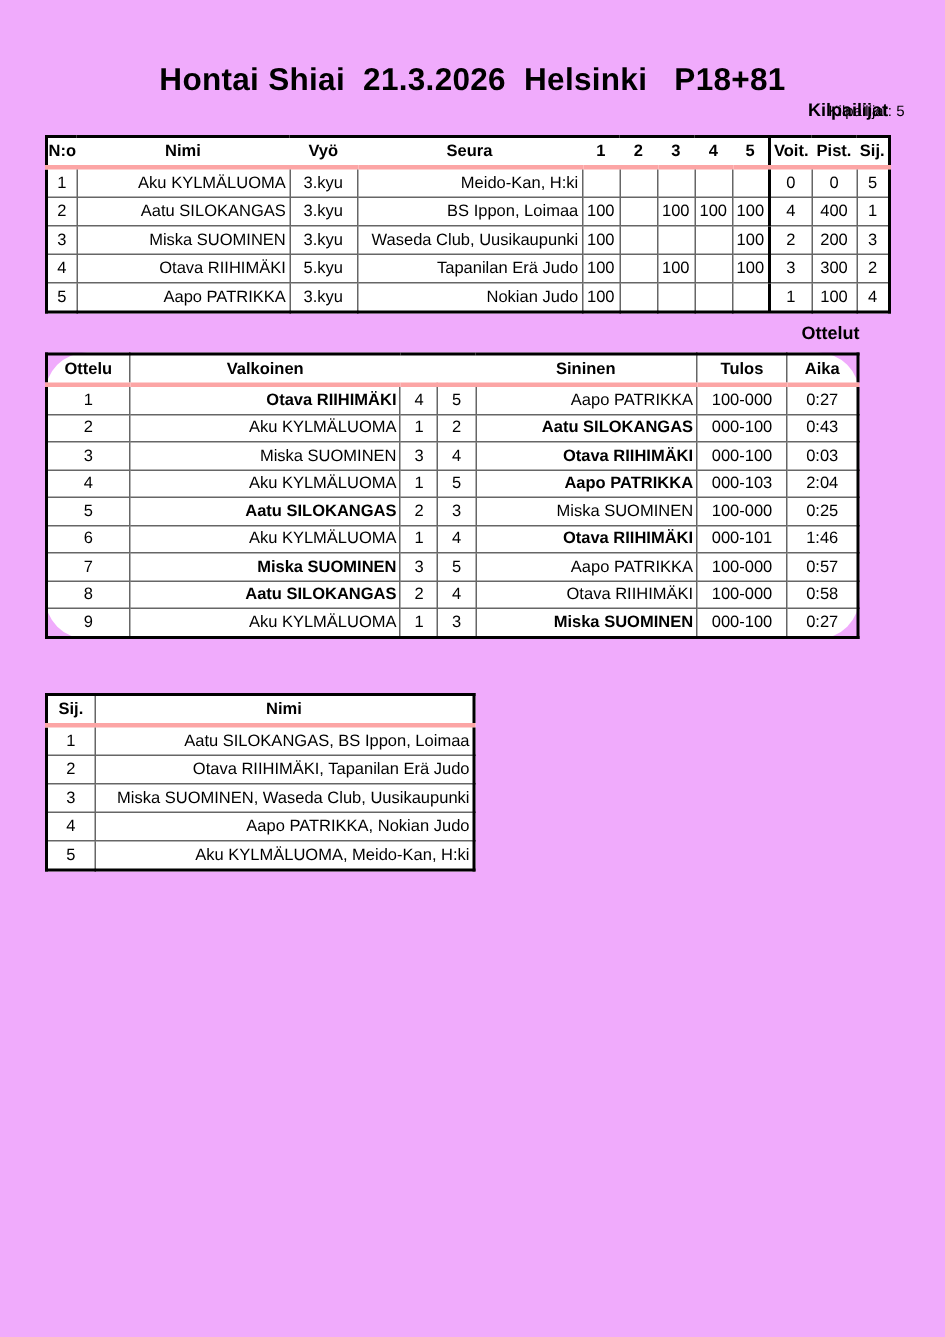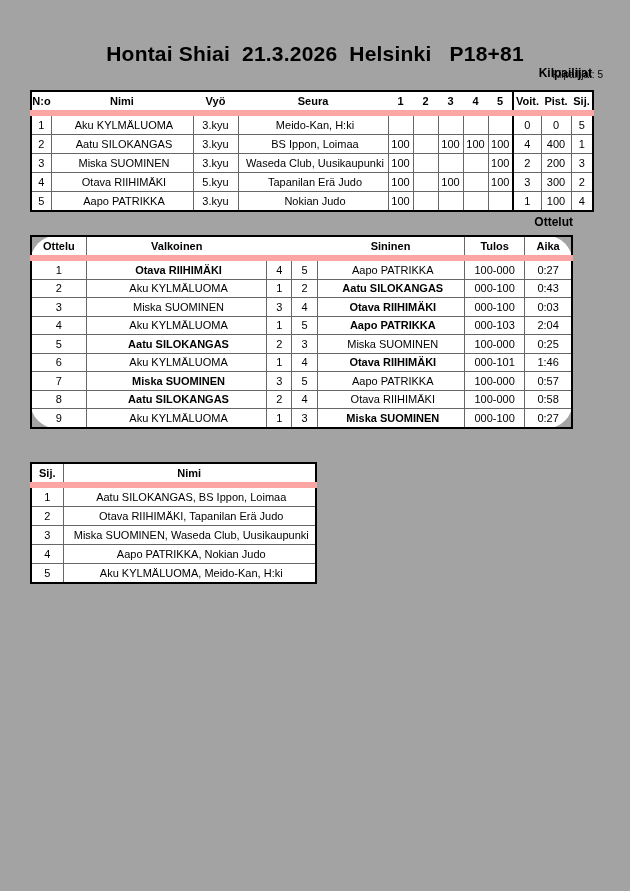--- a/index.html
+++ b/index.html
@@ -1,38 +1,38 @@
 <!DOCTYPE html>
 <html><head>
 <meta charset="utf-8">
 <style>
   html,body{margin:0;padding:0;background:#fff;}
-  .page{position:relative;width:630px;height:891px;background:#a3a3a3;color:#000;
+  .page{position:relative;width:630px;height:891px;background:#f0abfc;color:#000;
         font-family:"Liberation Sans","DejaVu Sans",sans-serif;overflow:hidden;}
   .title{position:absolute;top:42px;left:0;width:630px;text-align:center;
          font-size:21px;font-weight:bold;white-space:pre;letter-spacing:.2px;}
   .sub{position:absolute;font-size:12px;font-weight:bold;text-align:right;}
   .sub-k{top:66px;left:30px;width:562px;}
   .count{position:absolute;top:69px;right:27px;font-size:10px;}
   .sub-o{top:215px;left:30px;width:543px;}
   .sub-t{top:444px;left:30px;width:285px;}
 
   table.t{border-collapse:collapse;table-layout:fixed;position:absolute;background:#fff;
           border:2px solid #000;}
   .t1{top:90px;left:30px;width:562px;}
   .t2{top:235px;left:30px;width:543px;border-radius:28px;}
   .t3{top:462px;left:30px;width:285px;}
 
   .t td{border:1px solid #666;font-size:11px;padding:0 2px;overflow:visible;
         white-space:nowrap;height:18px;line-height:16px;}
   .t2 td{height:17.5px;}
-  .t th{font-size:11px;font-weight:bold;border:none;border-bottom:6px solid #fca5a5;
+  .t th{font-size:11px;font-weight:bold;border:none;border-bottom:3px solid #fca5a5;
         padding:0;height:18px;white-space:nowrap;overflow:visible;}
   .c{text-align:center;}
-  .l{text-align:center;padding-left:6px !important;}
+  .l{text-align:right;padding-left:6px !important;}
   .grp{border-left:2px solid #000 !important;}
   .vline{border-left:1px solid #666 !important;margin-left:40px;}
   .b{font-weight:bold;}
 </style>
 </head>
 <body>
 
 <div class="page">
 
   <div class="title">Hontai Shiai  21.3.2026  Helsinki   P18+81</div>

